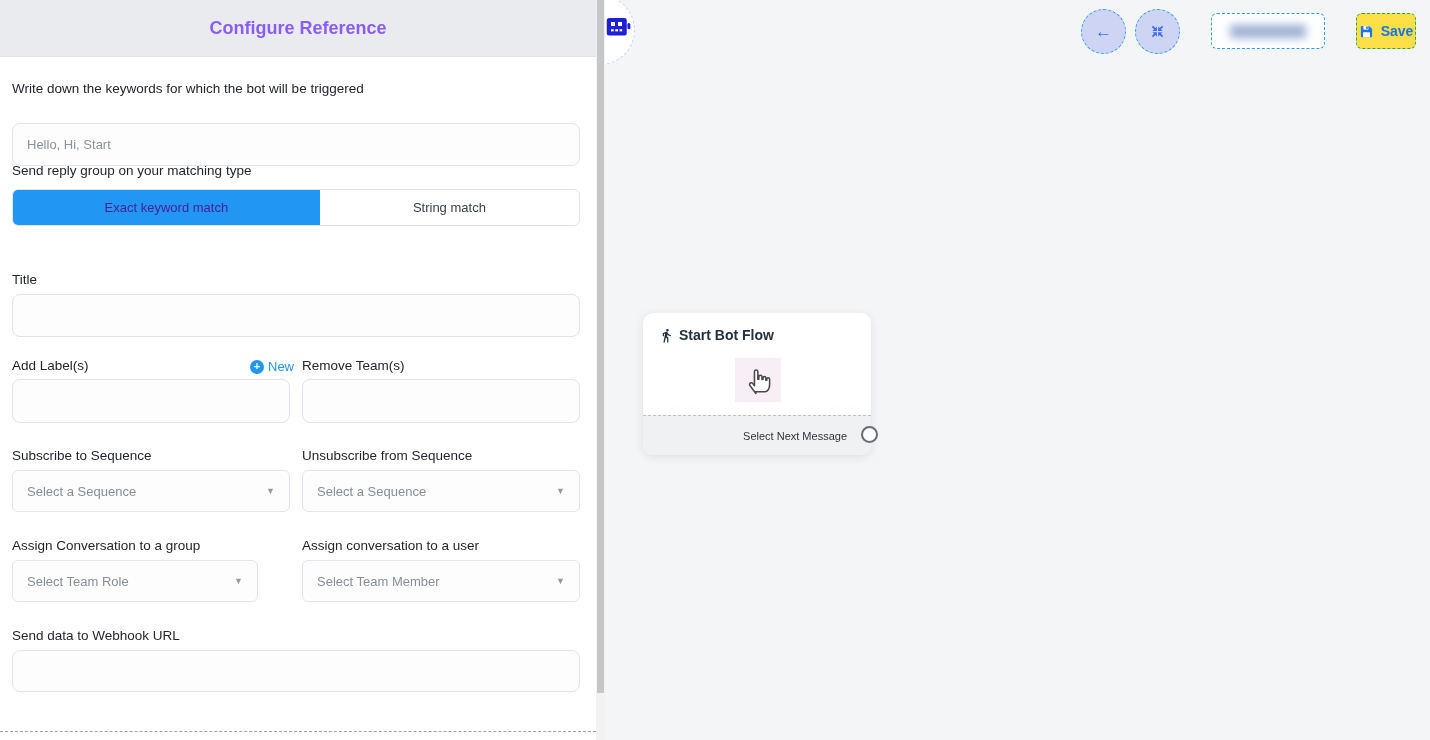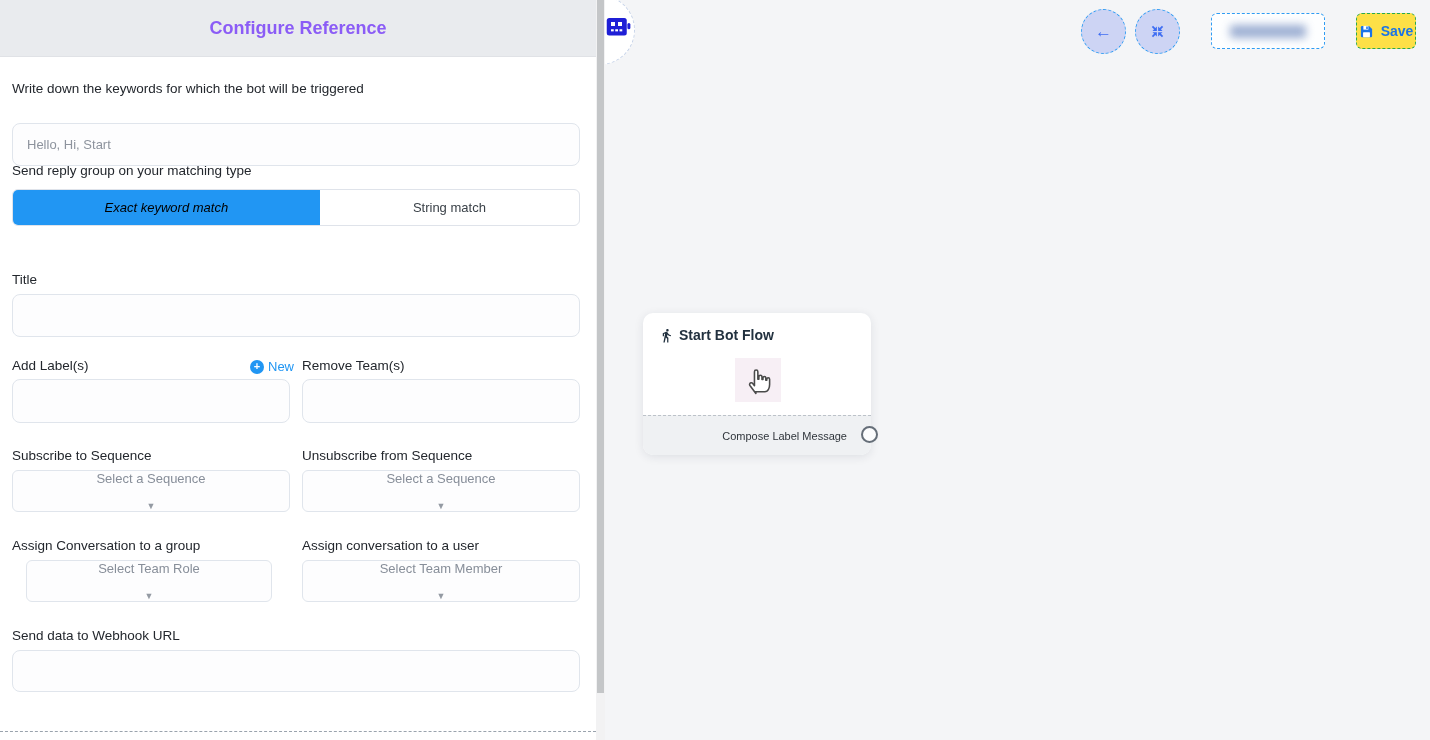--- a/index.html
+++ b/index.html
@@ -30,30 +30,30 @@
 
   .inp {
     position:absolute; border:1px solid #e0e5ec; border-radius:8px; background:#fdfdfe;
     font-size:13px; color:#333; padding:0 14px; outline:none; font-family:inherit;
   }
   .inp::placeholder { color:#8d939d; }
 
   .select {
     position:absolute; border:1px solid #e0e5ec; border-radius:6px; background:#fdfdfe;
     display:flex; align-items:center; justify-content:space-between; padding:0 14px;
-    font-size:13px; color:#878e99; cursor:pointer;flex-direction:column;
+    font-size:13px; color:#878e99; cursor:pointer;
   }
   .caret { font-size:9px; color:#949aa3; line-height:1; }
 
   .tabs {
     position:absolute; left:12px; top:189px; width:568px; height:37px;
     border:1px solid #dfe3ea; border-radius:6px; overflow:hidden; display:flex; background:#fff;
   }
   .tab { display:flex; align-items:center; justify-content:center; font-size:13px; color:#3a4148; cursor:pointer; }
-  .tab.active { background:#2196f3; color:#000000;font-style:italic; }
+  .tab.active { background:#2196f3; color:#4c1d95; }
   .tab-left  { flex:0 0 54.2%; }
   .tab-right { flex:1; }
 
   .new-link {
     position:absolute; left:250px; top:359px; display:flex; align-items:center; gap:4px;
     cursor:pointer; font-size:13px; color:#2196f3;
   }
   .plus-circle {
     width:14px; height:14px; border-radius:50%; background:#2196f3; color:#fff;
     display:flex; align-items:center; justify-content:center; font-size:11px; font-weight:700; line-height:1;
@@ -169,21 +169,21 @@
     <span>Start Bot Flow</span>
   </div>
 
   <div class="cursor-box">
     <svg width="34" height="34" viewBox="0 0 24 24">
       <path d="M10.5 21.5l-4.2-5.6c-.5-.7-.2-1.7.7-1.9.5-.1 1 .1 1.3.5l1.2 1.5V6.2c0-.7.5-1.2 1.2-1.2s1.2.5 1.2 1.2v5.3h.7v-1.7c0-.6.5-1.1 1.1-1.1s1.1.5 1.1 1.1v1.9h.7v-1.2c0-.6.5-1 1-1s1 .4 1 1v1.6h.7v-.7c0-.5.4-1 1-1 .5 0 1 .4 1 1v3.8c0 1.6-.7 5.1-3.4 5.1h-6.3z" fill="#ffffff" stroke="#4a4a4a" stroke-width="1.1" stroke-linejoin="round"></path>
     </svg>
   </div>
 
   <div class="node-footer">
-    <span class="compose-label">Compose Label Message</span>
+    <span class="compose-label">Select Next Message</span>
     <span class="handle"></span>
   </div>
 </div>
 
 <div id="panel">
   <div class="panel-header">
     <span>Configure Reference</span>
   </div>
 
   <div class="lbl" style="top:81px">Write down the keywords for which the bot will be triggered</div>
@@ -213,21 +213,21 @@
     <span>Select a Sequence</span>
     <span class="caret">▼</span>
   </div>
   <div class="select" style="left:302px; top:470px; width:278px; height:42px">
     <span>Select a Sequence</span>
     <span class="caret">▼</span>
   </div>
 
   <div class="lbl" style="top:538px">Assign Conversation to a group</div>
   <div class="lbl col2" style="top:538px">Assign conversation to a user</div>
-  <div class="select" style="left:26px; top:560px; width:246px; height:42px">
+  <div class="select" style="left:12px; top:560px; width:246px; height:42px">
     <span>Select Team Role</span>
     <span class="caret">▼</span>
   </div>
   <div class="select" style="left:302px; top:560px; width:278px; height:42px">
     <span>Select Team Member</span>
     <span class="caret">▼</span>
   </div>
 
   <div class="lbl" style="top:628px">Send data to Webhook URL</div>
   <input class="inp" style="left: 12px; top: 650px; width: 568px; height: 42px;">

